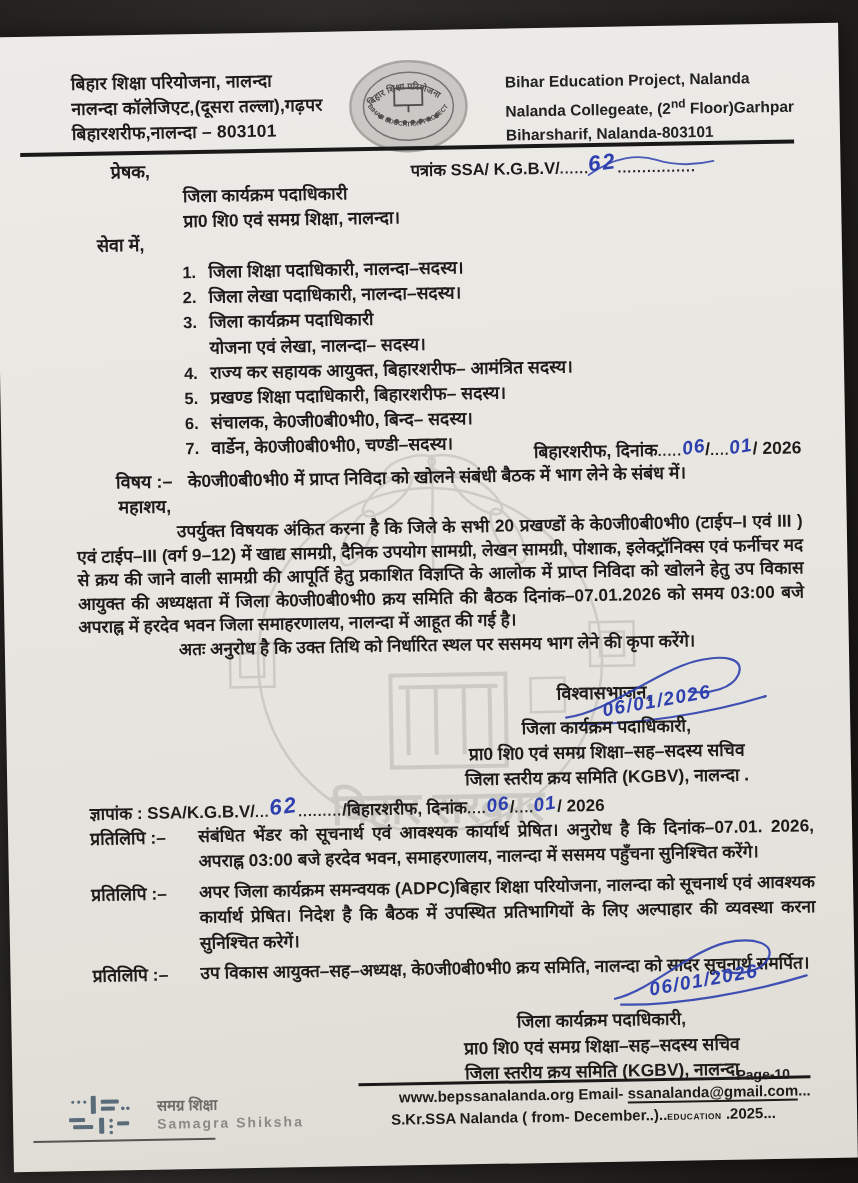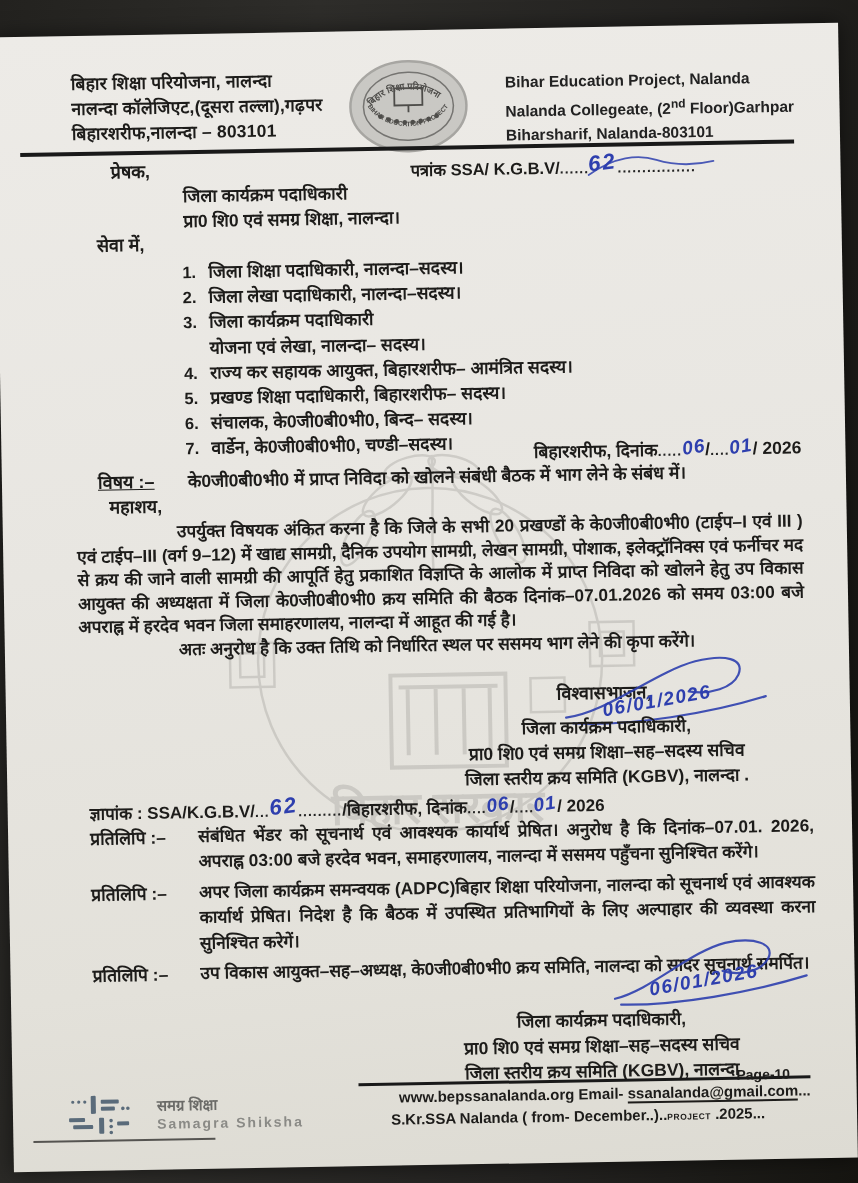--- a/index.html
+++ b/index.html
@@ -151,24 +151,24 @@
       <div class="list-row">
           <span class="list-num">7.</span>
           <span class="list-txt">वार्डेन, के0जी0बी0भी0, चण्डी–सदस्य।</span>
         </div>
     </div>
 
     <div class="abs" style="left:400px; top:411px; width:400px; text-align:right; font-size:17.5px; font-weight:700;">
       <span>बिहारशरीफ, दिनांक</span><span class="dots">.....</span><span class="hw hw-sm">06</span><span>/</span><span class="dots">....</span><span class="hw hw-sm">01</span><span>/</span> <span>2026</span>
     </div>
 
-    <div class="abs label" style="left:96px; top:434px;text-decoration:underline;">विषय :–</div>
+    <div class="abs label" style="left:114px; top:434px;">विषय :–</div>
     <div class="abs body-txt" style="left:186px; top:434px; width:612px; font-weight:700;">के0जी0बी0भी0 में प्राप्त निविदा को खोलने संबंधी बैठक में भाग लेने के संबंध में।</div>
 
-    <div class="abs label" style="left:107px; top:459px;">महाशय,</div>
+    <div class="abs label" style="left:116px; top:459px;">महाशय,</div>
 
     <div class="abs" style="left:74px; top:486px; width:726px;">
       <p class="para indent">उपर्युक्त विषयक अंकित करना है कि जिले के सभी 20 प्रखण्डों के के0जी0बी0भी0 (टाईप–I एवं III ) एवं टाईप–III (वर्ग 9–12) में खाद्य सामग्री, दैनिक उपयोग सामग्री, लेखन सामग्री, पोशाक, इलेक्ट्रॉनिक्स एवं फर्नीचर मद से क्रय की जाने वाली सामग्री की आपूर्ति हेतु प्रकाशित विज्ञप्ति के आलोक में प्राप्त निविदा को खोलने हेतु उप विकास आयुक्त की अध्यक्षता में जिला के0जी0बी0भी0 क्रय समिति की बैठक दिनांक–07.01.2026 को समय 03:00 बजे अपराह्न में हरदेव भवन जिला समाहरणालय, नालन्दा में आहूत की गई है।</p>
       <p class="para indent">अतः अनुरोध है कि उक्त तिथि को निर्धारित स्थल पर ससमय भाग लेने की कृपा करेंगे।</p>
     </div>
 
     <div class="abs label" style="left:551px; top:653px;">विश्वासभाजन,</div>
     <svg class="abs" style="left:555px; top:628px;" width="215" height="75" viewBox="0 0 215 75">
       <path d="M5,62 C45,58 95,18 135,8 C165,1 185,6 178,22 C172,35 150,42 128,38 M12,68 C70,72 150,60 205,44" stroke="#2e3fae" stroke-width="2.2" fill="none" stroke-linecap="round" opacity=".9"></path>
     </svg>
@@ -207,21 +207,21 @@
     <div class="abs sig-block" style="left:380px; top:981px; width:420px; line-height:25.5px;">
       <div>जिला कार्यक्रम पदाधिकारी,</div>
       <div>प्रा0 शि0 एवं समग्र शिक्षा–सह–सदस्य सचिव</div>
       <div>जिला स्तरीय क्रय समिति (KGBV), नालन्दा</div>
     </div>
 
     <div class="abs rule" style="left:346px; top:1052px; width:452px; height:2.5px;"></div>
 
     <div class="abs ftr-right" style="left:336px; top:1056px; width:462px;">
       <div><span>www.bepssanalanda.org Email- </span><span class="email">ssanalanda@gmail.com</span><span>...</span></div>
-      <div style="text-align:left; padding-left:42px;"><span>S.Kr.SSA Nalanda ( from- December..)..</span><span class="tiny-caps">PROJECT</span><span> .2025...</span></div>
+      <div style="text-align:left; padding-left:42px;"><span>S.Kr.SSA Nalanda ( from- December..)..</span><span class="tiny-caps">EDUCATION</span><span> .2025...</span></div>
     </div>
     <div class="abs" style="left:724px; top:1042px; font-size:14px; font-weight:700;">Page-10</div>
 
     <svg class="abs" style="left:52px; top:1056px;" width="82" height="48" viewBox="0 0 82 48">
       <g fill="#5a6b7a">
         <circle cx="8" cy="10" r="1.6"></circle>
           <circle cx="14" cy="10" r="1.6"></circle>
           <circle cx="20" cy="10" r="1.6"></circle>
         <rect x="26" y="4" width="5" height="18" rx="1"></rect>
         <rect x="36" y="8" width="18" height="4" rx="1"></rect>

